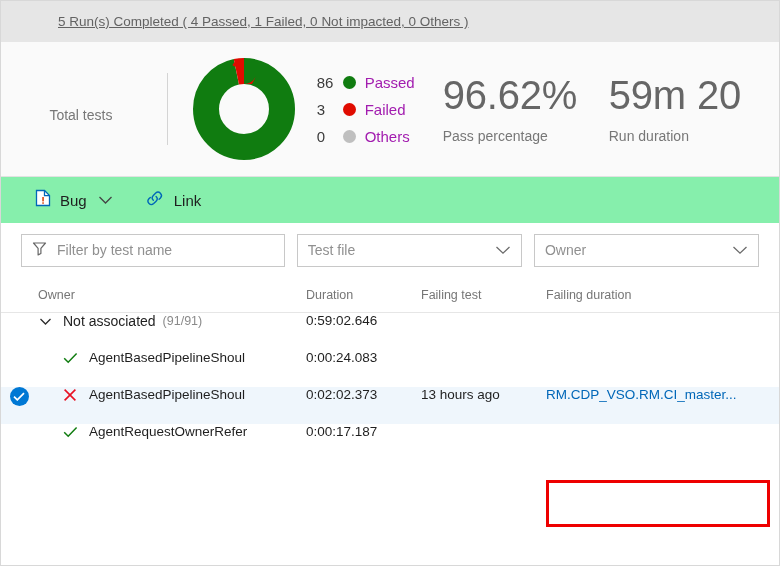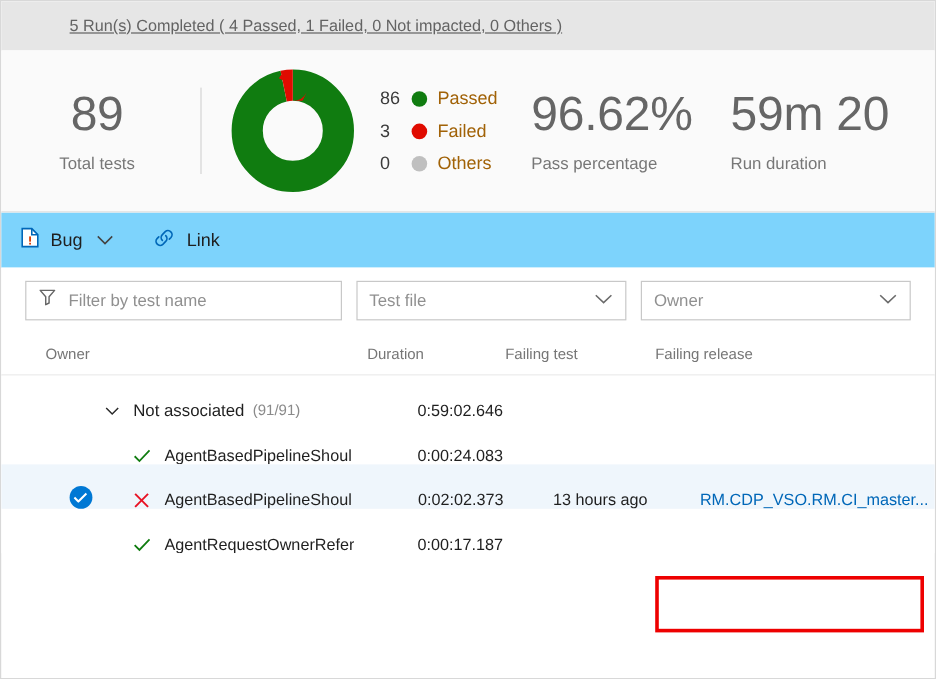--- a/index.html
+++ b/index.html
@@ -117,42 +117,42 @@
     text-align: left;
   }
   .dot {
     width: 13px;
     height: 13px;
     border-radius: 50%;
     margin-right: 9px;
   }
   .legend-label {
     font-size: 15px;
-    color: #a16207;
+    color: #a21caf;
   }
   .metric-pct {
     margin-left: 28px;
     width: 165px;
     text-align: left;
   }
   .metric-dur {
     margin-left: 10px;
     width: 180px;
     text-align: left;
     white-space: nowrap;
   }
 
   
   .cmdbar {
     height: 46px;
     display: flex;
     align-items: center;
-    padding-left: 12px;
-    box-sizing: border-box;
-    background: #7dd3fc;
+    padding-left: 30px;
+    box-sizing: border-box;
+    background: #86efac;
   }
   .cmd-item {
     display: flex;
     align-items: center;
     margin-right: 6px;
     padding: 4px 4px;
     border-radius: 2px;
     cursor: default;
   }
   .cmd-label {
@@ -211,24 +211,23 @@
   }
   .col-test { width: 305px; padding-left: 37px; }
   .col-dur  { width: 115px; }
   .col-since { width: 125px; }
   .col-rel  { width: 200px; }
 
   .rows { background: #ffffff; }
   .row {
     height: 37px;
     display: flex;
-    align-items: flex-end;
+    align-items: flex-start;
     box-sizing: border-box;
     position: relative;
-    padding-left: 48px;
   }
   .row.selected { background: #eff6fc; }
   .cell {
     box-sizing: border-box;
     display: flex;
     align-items: center;
     overflow: hidden;
     white-space: nowrap;
   }
   .c-test { width: 305px; }
@@ -298,21 +297,20 @@
 <div id="app">
 
 
   <div class="run-banner">
     <span>5 Run(s) Completed ( 4 Passed, 1 Failed, 0 Not impacted, 0 Others )</span>
   </div>
 
   <div class="metrics">
 
     <div class="metric-total">
-      <div class="big-num">89</div>
       <div class="metric-label">Total tests</div>
     </div>
 
     <div class="vdivider"></div>
 
     <div class="donut-wrap">
       <svg width="104" height="104" viewBox="0 0 104 104">
 
         <g transform="rotate(-90 52 52)">
           <circle cx="52" cy="52" r="38" fill="none" stroke="#107c10" stroke-width="26" stroke-dasharray="230.7 8.04" stroke-dashoffset="0"></circle>
@@ -405,21 +403,21 @@
             <polyline points="1.5,2 8,8.2 14.5,2" fill="none" stroke="#6b6b6b" stroke-width="1.3"></polyline>
           </svg>
       </span>
     </div>
   </div>
 
   <div class="thead">
     <div class="th col-test">Owner</div>
     <div class="th col-dur">Duration</div>
     <div class="th col-since">Failing test</div>
-    <div class="th col-rel">Failing release</div>
+    <div class="th col-rel">Failing duration</div>
   </div>
 
   <div class="rows">
 
     <div class="row">
       <div class="cell c-test">
         <div class="indent-group" style="padding-left:34px;">
           <span class="chev-right">
             <svg width="13" height="9" viewBox="0 0 13 9">
                 <polyline points="1.5,2 6.5,7 11.5,2" fill="none" stroke="#2b2b2b" stroke-width="1.25"></polyline>

